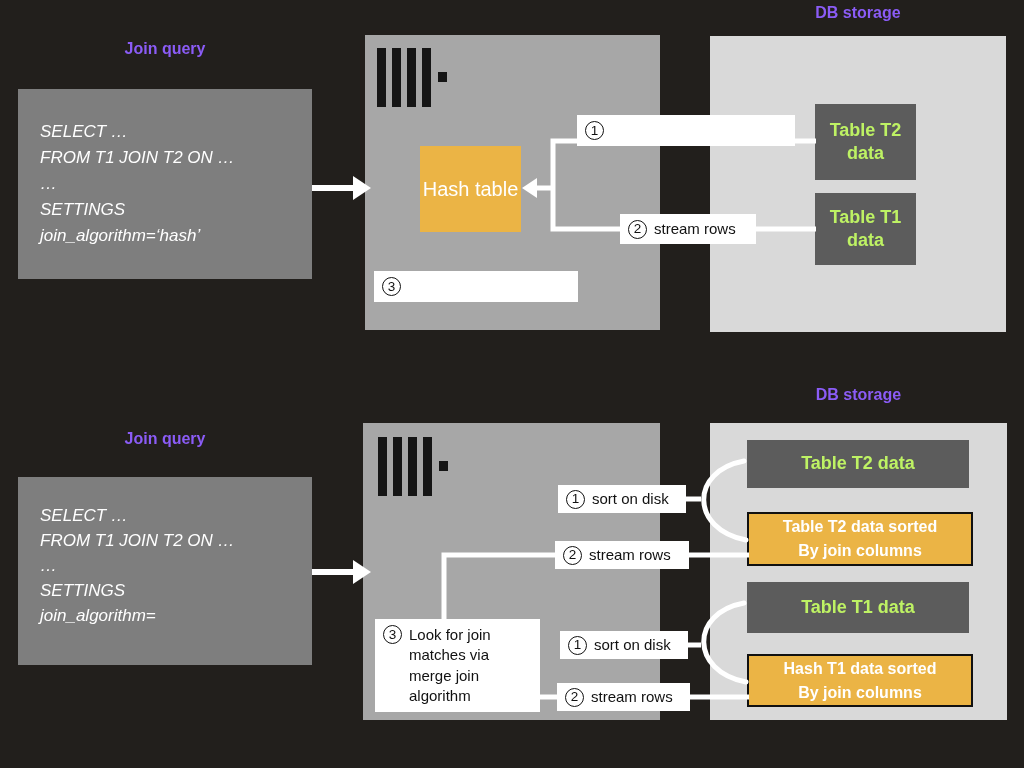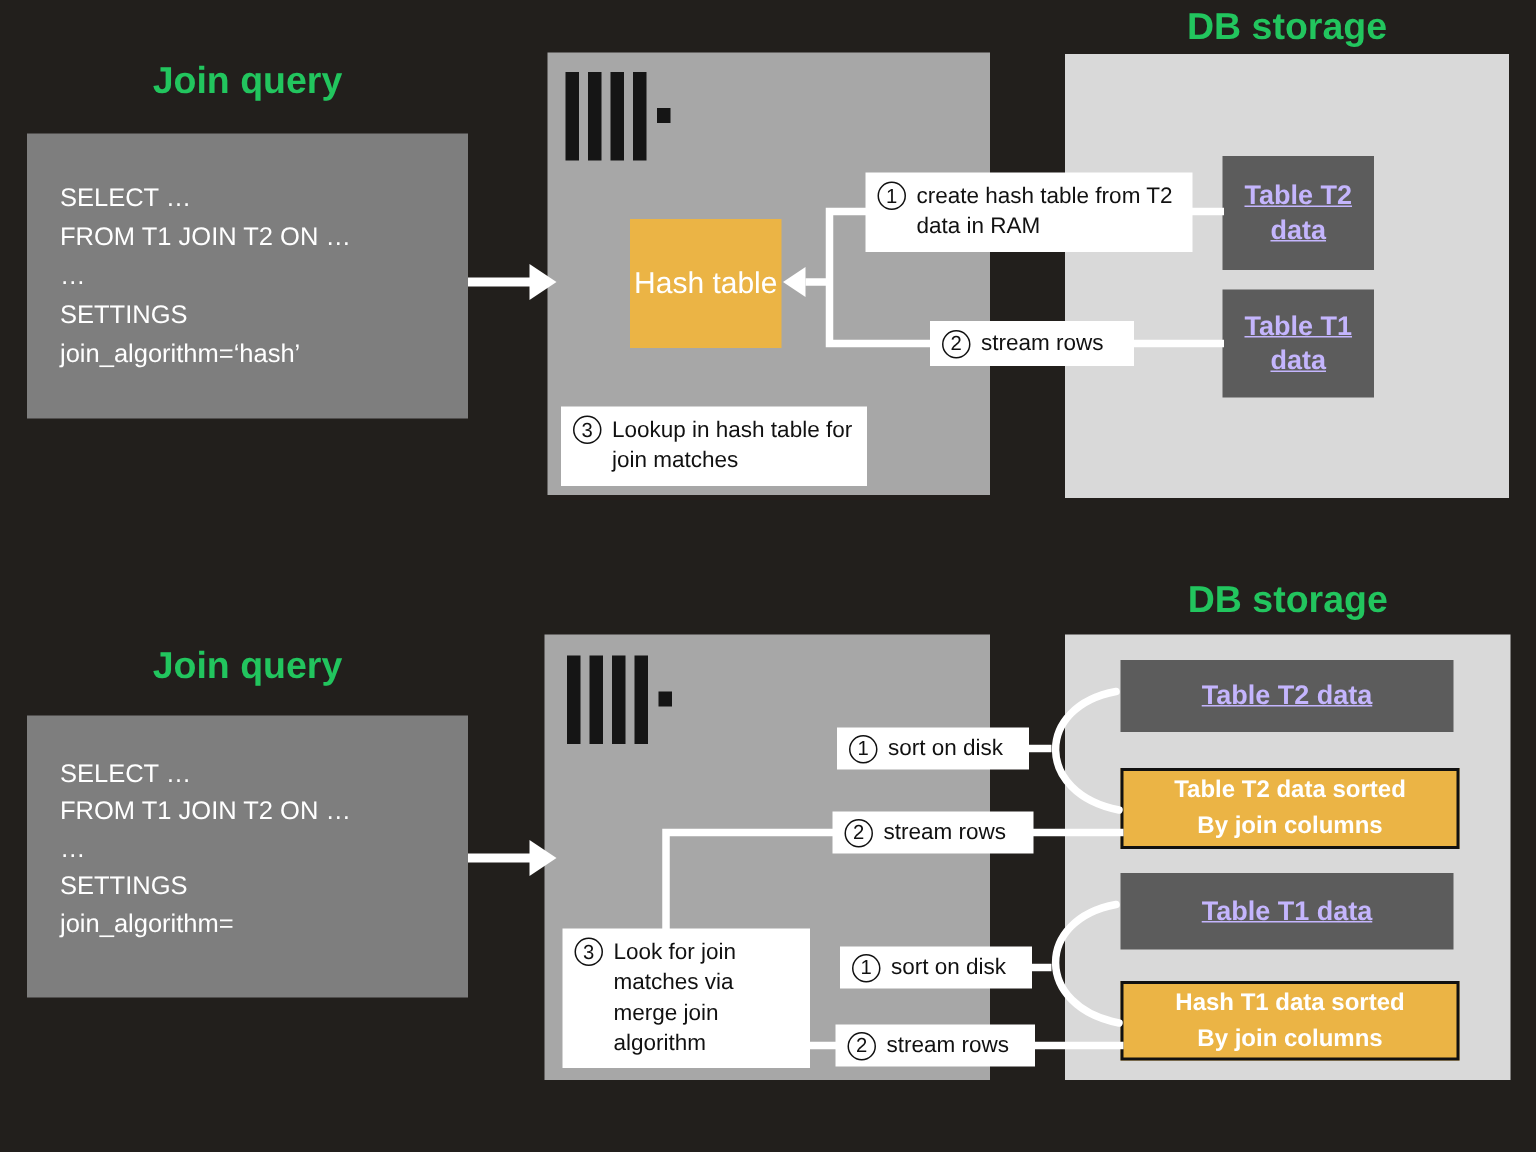--- a/index.html
+++ b/index.html
@@ -1,35 +1,35 @@
 <!DOCTYPE html>
 <html><head>
 <meta charset="utf-8">
 <style>
   html,body{margin:0;padding:0;background:#221f1c;}
   .canvas{
     position:relative;width:1024px;height:768px;overflow:hidden;
     background:#221f1c;font-family:"Liberation Sans",sans-serif;
   }
   .title{
-    position:absolute;color:#22c55e;font-size:25px;font-weight:700;
+    position:absolute;color:#8b5cf6;font-size:16px;font-weight:700;
     text-align:center;z-index:1;
   }
-  .box{position:absolute;z-index:1;}
+  .box{position:absolute;z-index:1;font-style:italic;}
   .query-box{background:#7e7e7e;color:#fff;font-size:17px;}
   .qtext{padding:30px 0 0 22px;}
   .qb1 .qtext{line-height:26px;}
   .qb2 .qtext{line-height:25px;padding-top:26px;}
   .kw-orange{color:#ffffff;}
   .server-box{background:#a7a7a7;}
   .db-box{background:#d9d9d9;}
   .table-box{
-    background:#5c5c5c;color:#c4b5fd;font-weight:700;font-size:18px;
+    background:#5c5c5c;color:#bef264;font-weight:700;font-size:18px;
     display:flex;align-items:center;justify-content:center;text-align:center;
-    line-height:1.3;z-index:1;position:absolute;text-decoration:underline;
+    line-height:1.3;z-index:1;position:absolute;
   }
   .yellow-box{
     background:#ebb445;color:#fff;display:flex;align-items:center;
     justify-content:center;text-align:center;position:absolute;z-index:1;
   }
   .hash-box{font-size:20px;line-height:1.3;font-weight:400;}
   .sorted-box{
     border:2px solid #111;font-size:16px;font-weight:700;line-height:1.5;
     flex-direction:column;
   }
@@ -148,31 +148,29 @@
 
     <line x1="538" y1="697" x2="562" y2="697" stroke="#fff" stroke-width="5"></line>
     <line x1="687" y1="697" x2="749" y2="697" stroke="#fff" stroke-width="5"></line>
 
     <line x1="685" y1="645" x2="701" y2="645" stroke="#fff" stroke-width="5"></line>
     <path d="M 744 603 C 690 613 690 671 746 682" fill="none" stroke="#fff" stroke-width="5" stroke-linecap="round"></path>
   </svg>
 
   <div class="callout multi" style="left:577px;top:115px;width:218px;">
     <span class="cnum">1</span>
-    <span class="ctext">create hash table from T2 data in RAM</span>
   </div>
 
   <div class="callout" style="left:620px;top:214px;width:136px;height:30px;">
     <span class="cnum">2</span>
     <span class="ctext">stream rows</span>
   </div>
 
   <div class="callout multi" style="left:374px;top:271px;width:204px;">
     <span class="cnum">3</span>
-    <span class="ctext">Lookup in hash table for join matches</span>
   </div>
 
   <div class="callout" style="left:558px;top:485px;width:128px;height:28px;">
     <span class="cnum">1</span>
     <span class="ctext">sort on disk</span>
   </div>
 
   <div class="callout" style="left:555px;top:541px;width:134px;height:28px;">
     <span class="cnum">2</span>
     <span class="ctext">stream rows</span>

